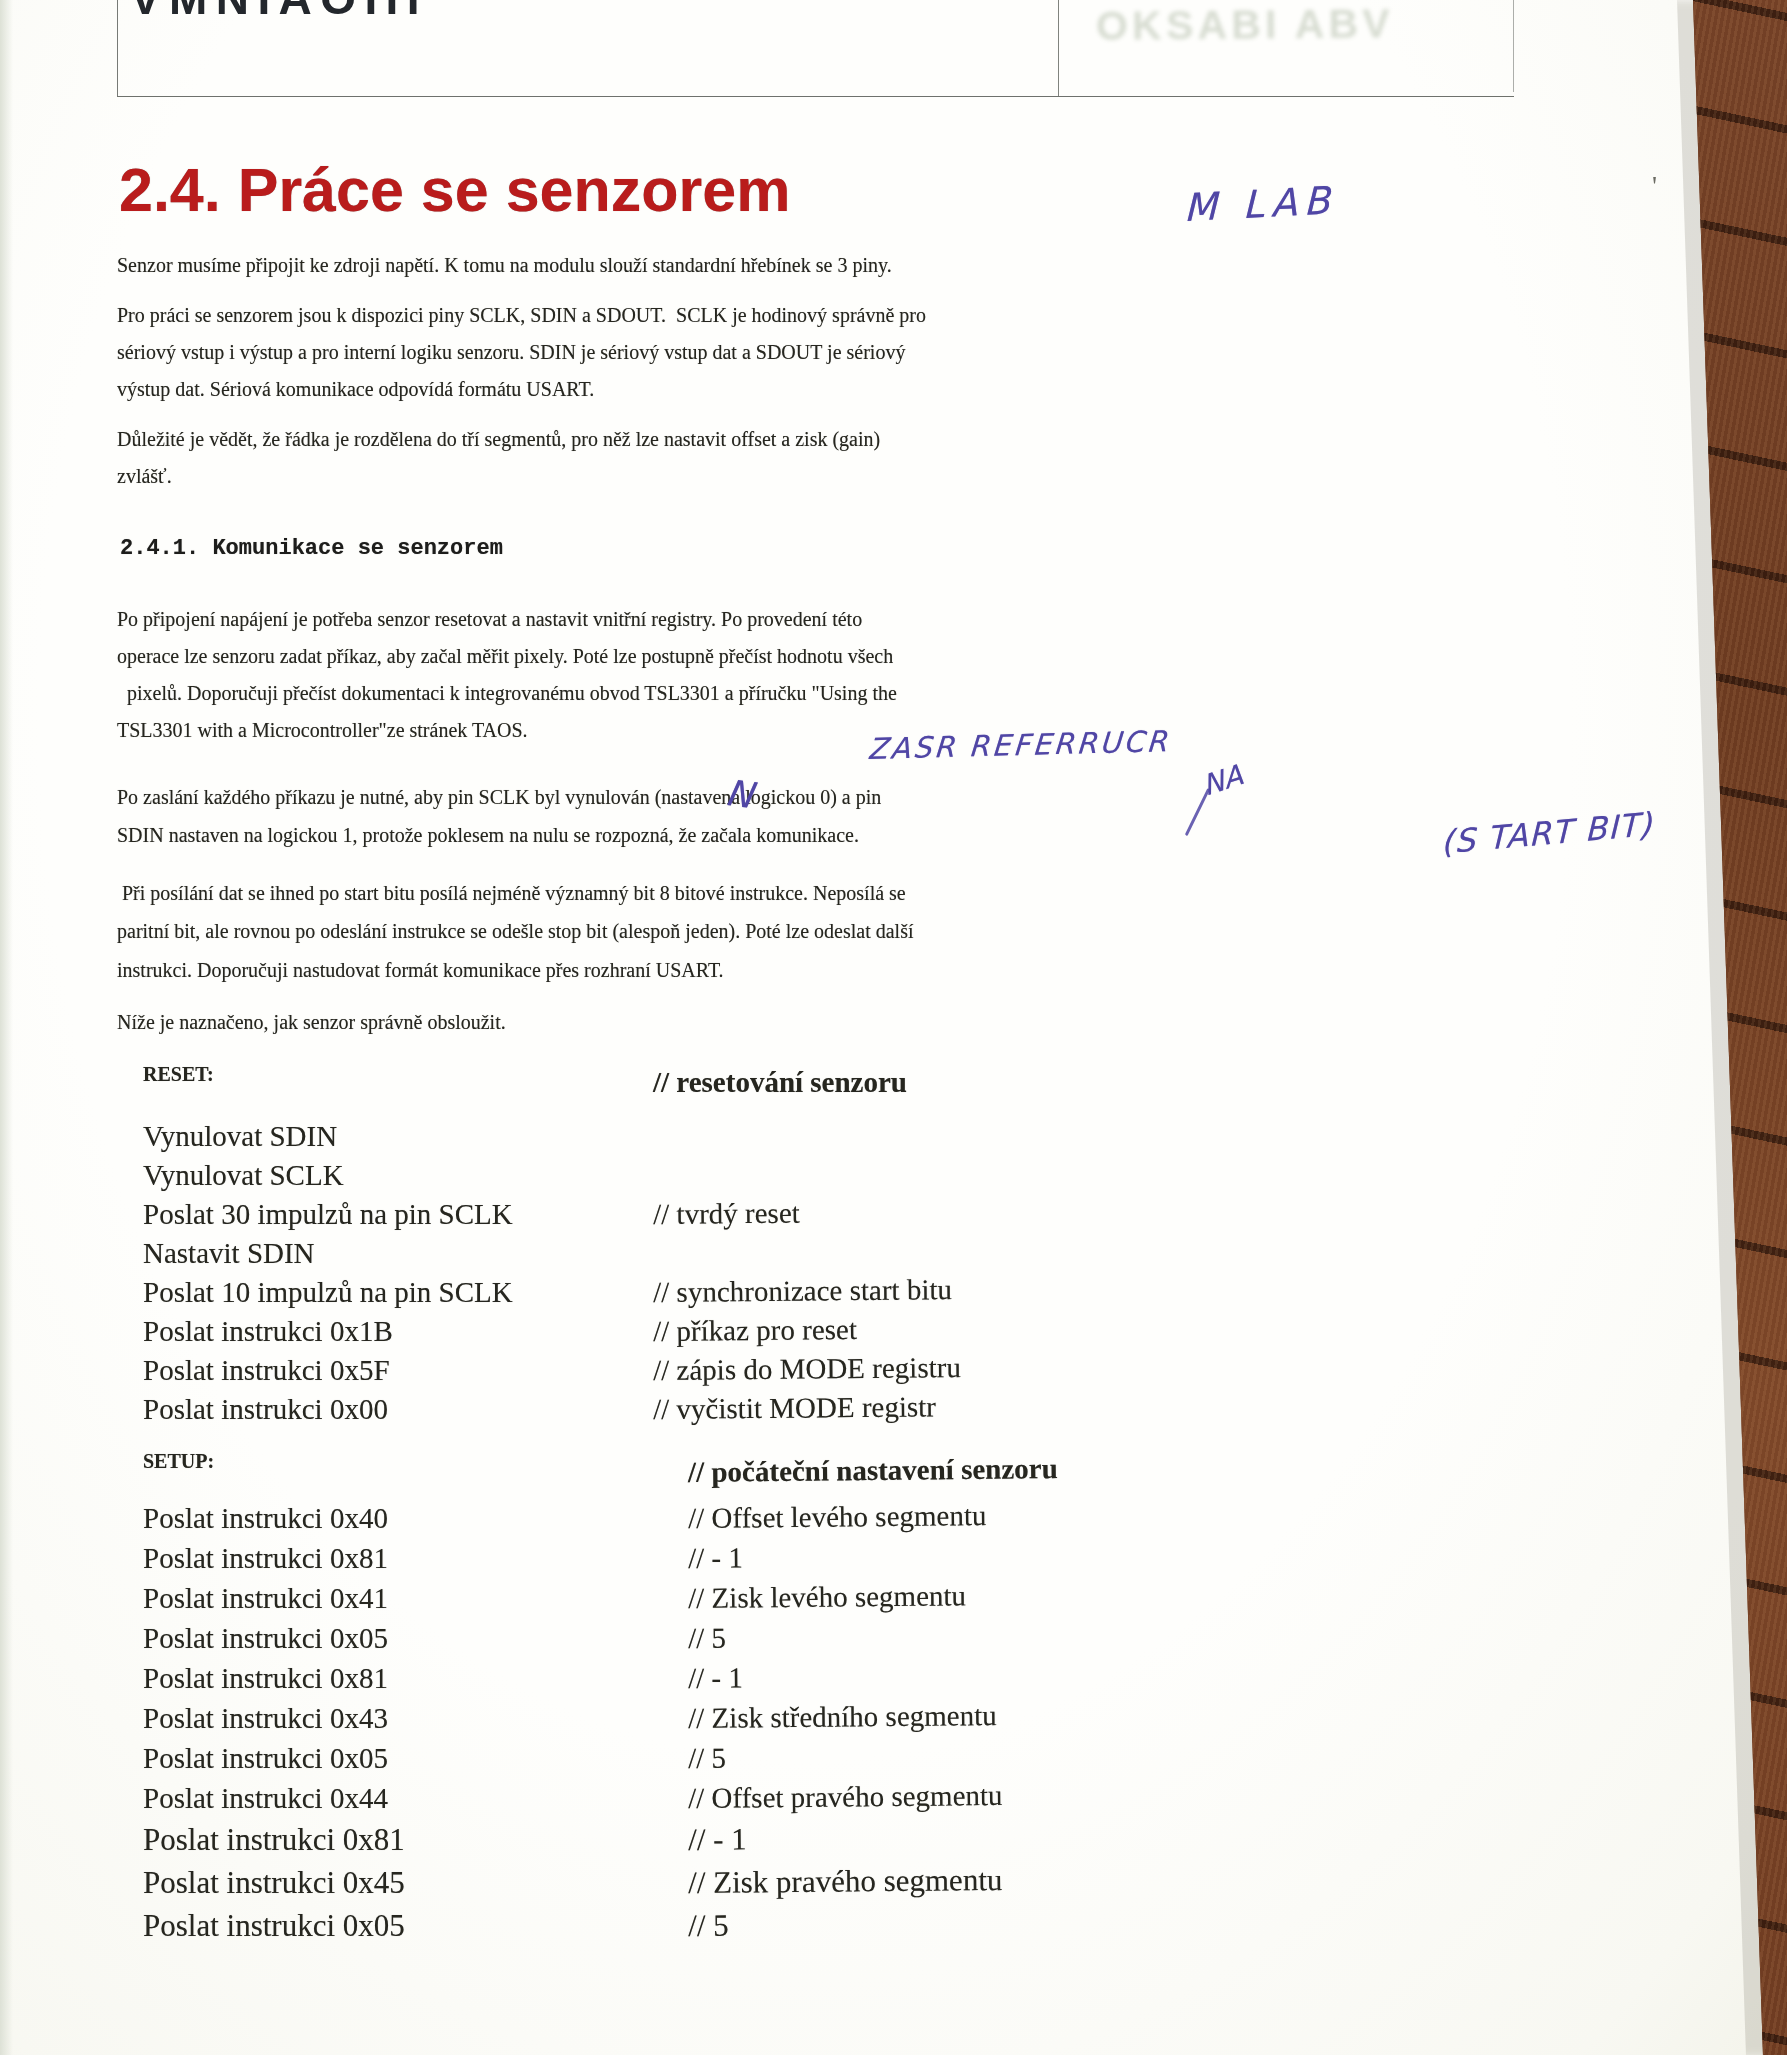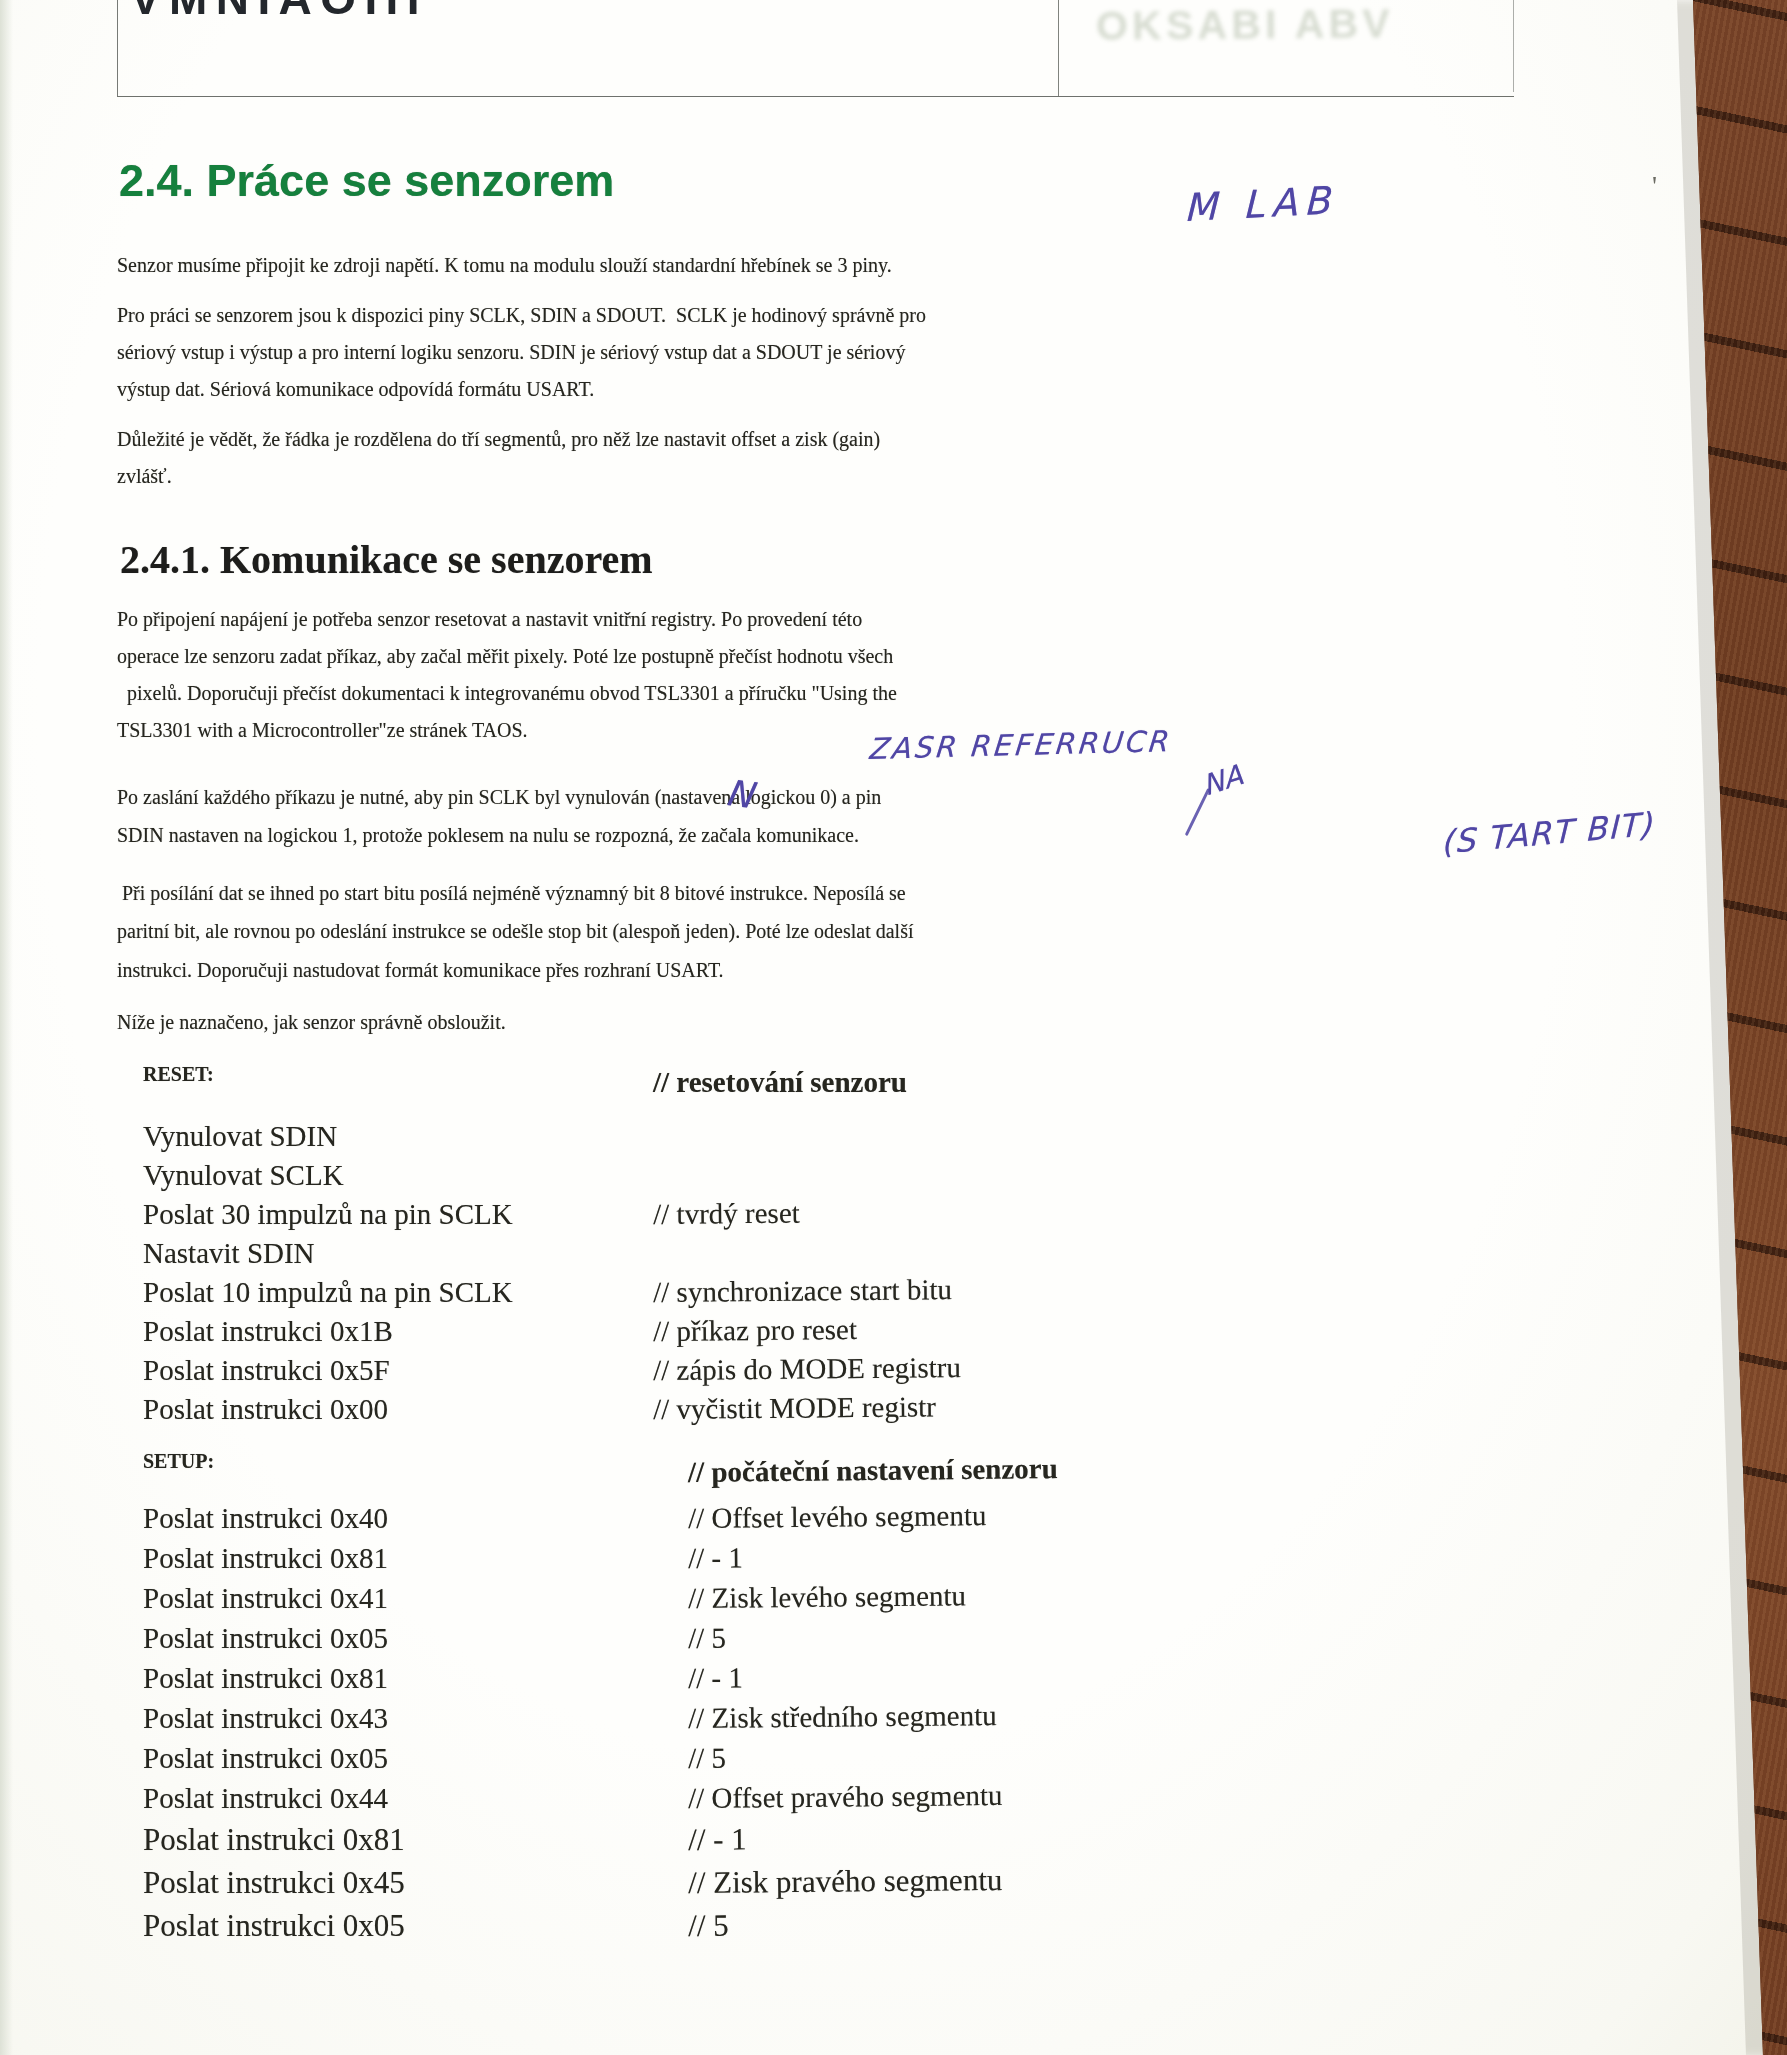--- a/index.html
+++ b/index.html
@@ -17,23 +17,23 @@
          background-image:
            repeating-linear-gradient(100deg, rgba(255,196,140,.09) 0 2.8px, rgba(0,0,0,0) 2.8px 6.3px),
            repeating-linear-gradient(12deg, rgba(26,10,4,0) 0 52px, rgba(26,10,4,.62) 52px 60px, rgba(26,10,4,0) 60px 110px),
            linear-gradient(180deg,#734026,#6b3a20 35%,#7c4628 68%,#6e3b21);
          background-color:#6f3c22;}
 
   
   .print{color:#26261f;text-shadow:0 0 0.7px rgba(55,55,50,.45);}
   .pline{position:absolute;white-space:pre;font-size:20px;line-height:32px;}
   .h1{position:absolute;font-family:"Liberation Sans",sans-serif;font-weight:bold;
-      font-size:45px;color:#15803d;white-space:pre;text-shadow:0 0 0.7px rgba(40,40,40,.5);}
-  .h2{position:absolute;font-family:Liberation Serif, serif;font-weight:bold;
-      font-size:40px;color:#1d1d1b;white-space:pre;text-shadow:0 0 0.7px rgba(40,40,40,.5);}
+      font-size:61px;color:#b91c1c;white-space:pre;text-shadow:0 0 0.7px rgba(40,40,40,.5);}
+  .h2{position:absolute;font-family:Liberation Mono, monospace;font-weight:bold;
+      font-size:22px;color:#1d1d1b;white-space:pre;text-shadow:0 0 0.7px rgba(40,40,40,.5);}
   .codehead{position:absolute;font-weight:bold;font-size:20px;white-space:pre;}
 
   .rows{position:absolute;width:1501px;}
   .rows .row{position:relative;font-size:29px;}
   .reset-rows .row{height:39px;}
   .setup-rows .row{height:40px;}
   .setup-rows div.row:nth-of-type(n+9){height:43px;font-size:31px;}
   .row .cmd{position:absolute;left:0;top:1.4px;white-space:pre;}
   .row .cmt{position:absolute;left:510px;top:1.4px;white-space:pre;
             transform:rotate(-0.55deg);transform-origin:left top;}

